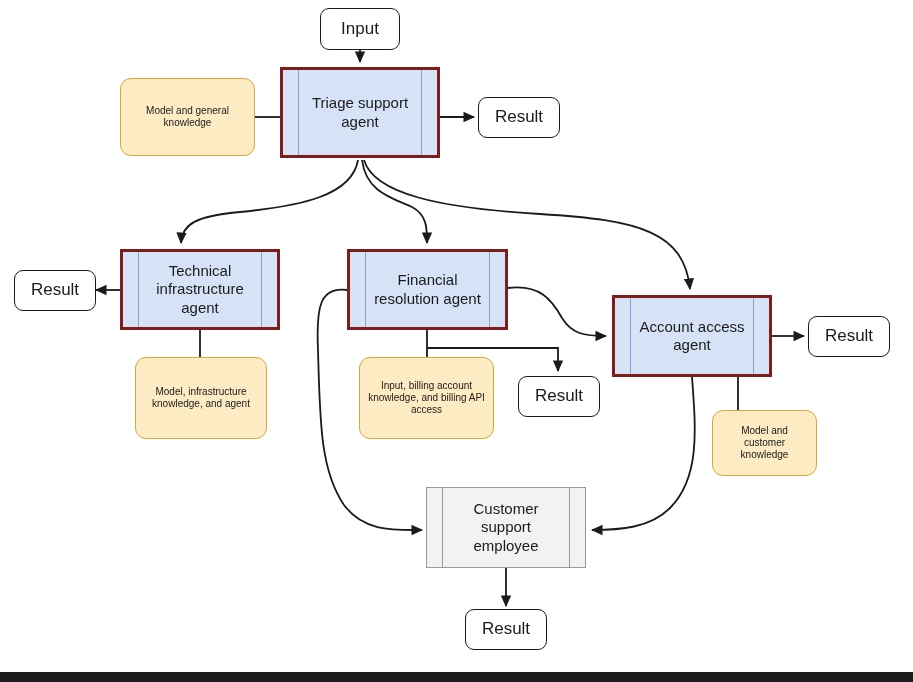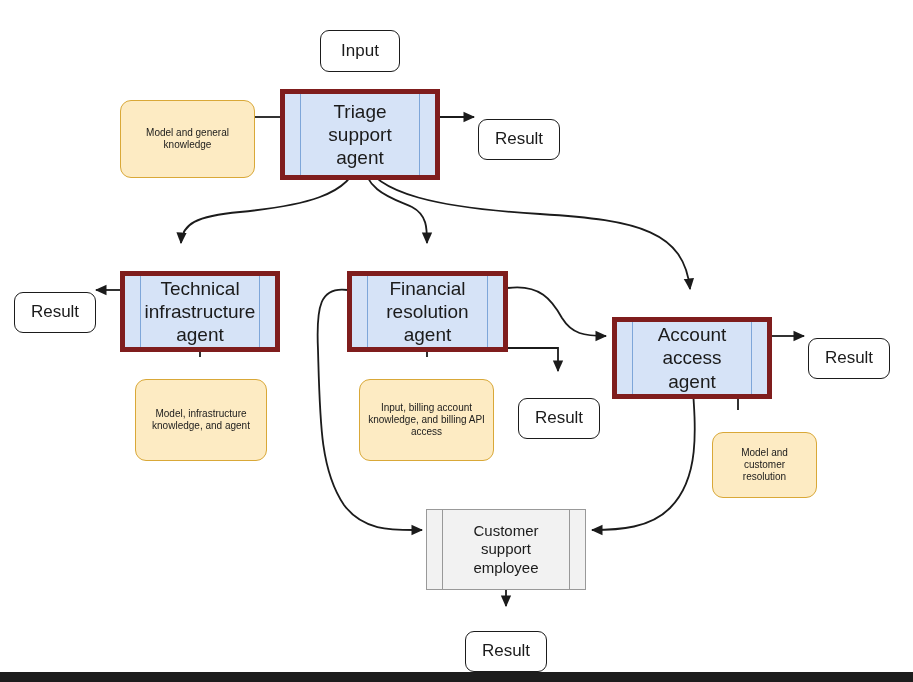--- a/index.html
+++ b/index.html
@@ -31,27 +31,26 @@
   .node {
     position: absolute;
     box-sizing: border-box;
     display: flex;
     align-items: center;
     justify-content: center;
     text-align: center;
     line-height: 1.22;
     color: #1b1b1b;
     z-index: 3;
-    margin-top: 22px;
   }
   
   .agent {
     background: #d6e3f7;
-    border: 5px solid #7f1d1d;
-    font-size: 19px;
+    border: 3px solid #7f1d1d;
+    font-size: 15px;
   }
   .agent .rail {
     position: absolute;
     top: 0;
     bottom: 0;
     width: 1px;
     background: #7ea6d9;
   }
   .agent .rail.left  { left: 15px; }
   .agent .rail.right { right: 15px; }
@@ -196,21 +195,21 @@
     <span class="rail left"></span>
     <span class="rail right"></span>
     <span class="label">Account access agent</span>
   </div>
 
   <div class="node terminal" style="left:808px; top:316px; width:82px; height:41px;">
     <span class="label">Result</span>
   </div>
 
   <div class="node knowledge" style="left:712px; top:410px; width:105px; height:66px;">
-    <span class="label">Model and customer resolution</span>
+    <span class="label">Model and customer knowledge</span>
   </div>
 
   <div class="node human" style="left:426px; top:487px; width:160px; height:81px;">
     <span class="rail left"></span>
     <span class="rail right"></span>
     <span class="label">Customer support employee</span>
   </div>
 
   <div class="node terminal" style="left:465px; top:609px; width:82px; height:41px;">
     <span class="label">Result</span>

